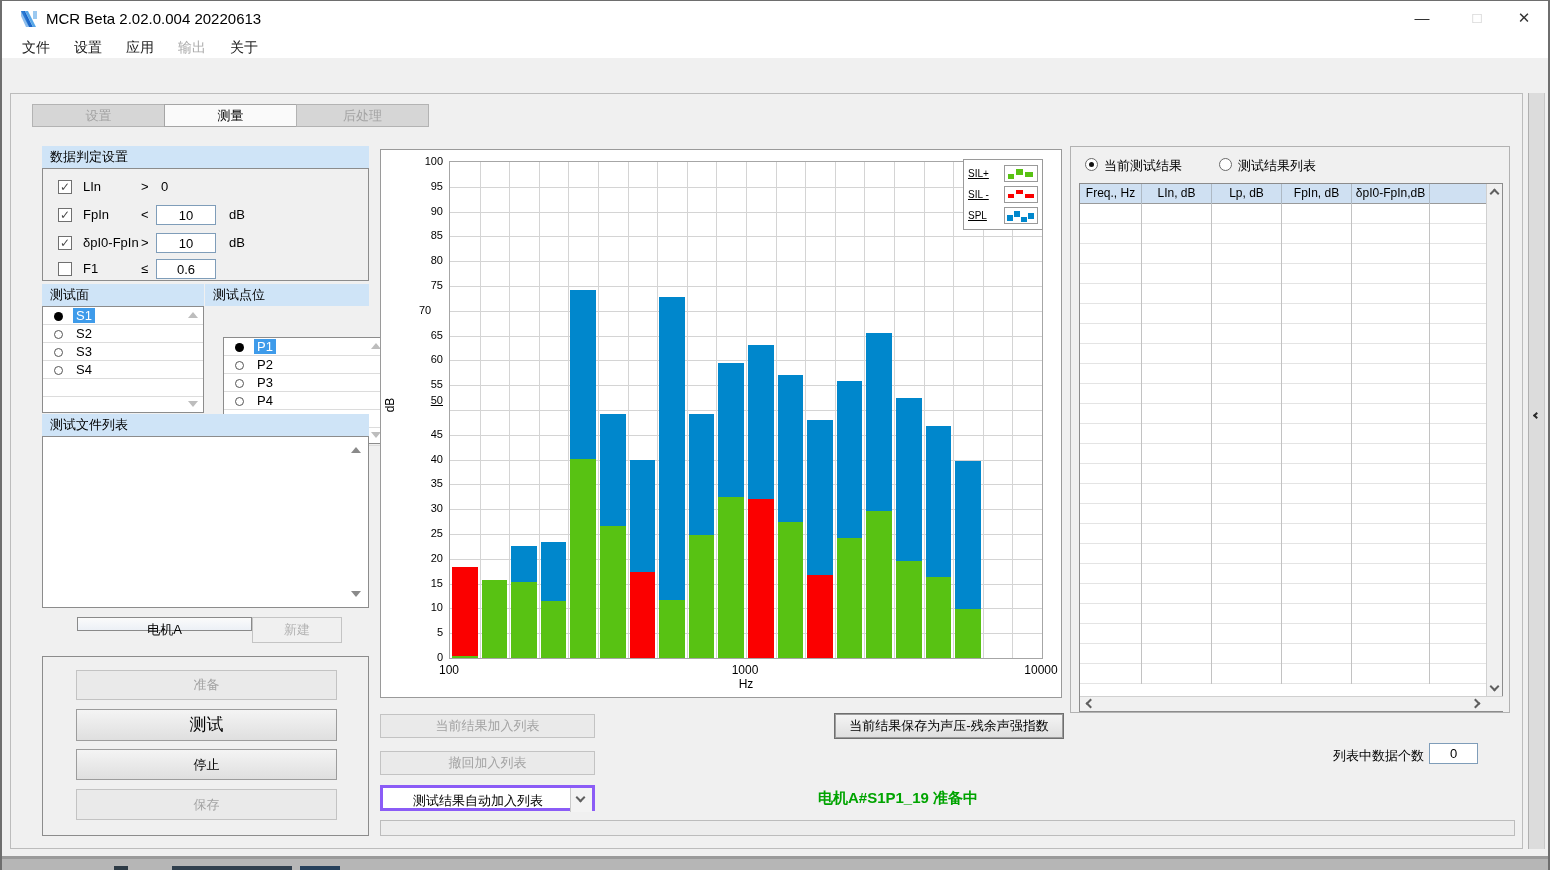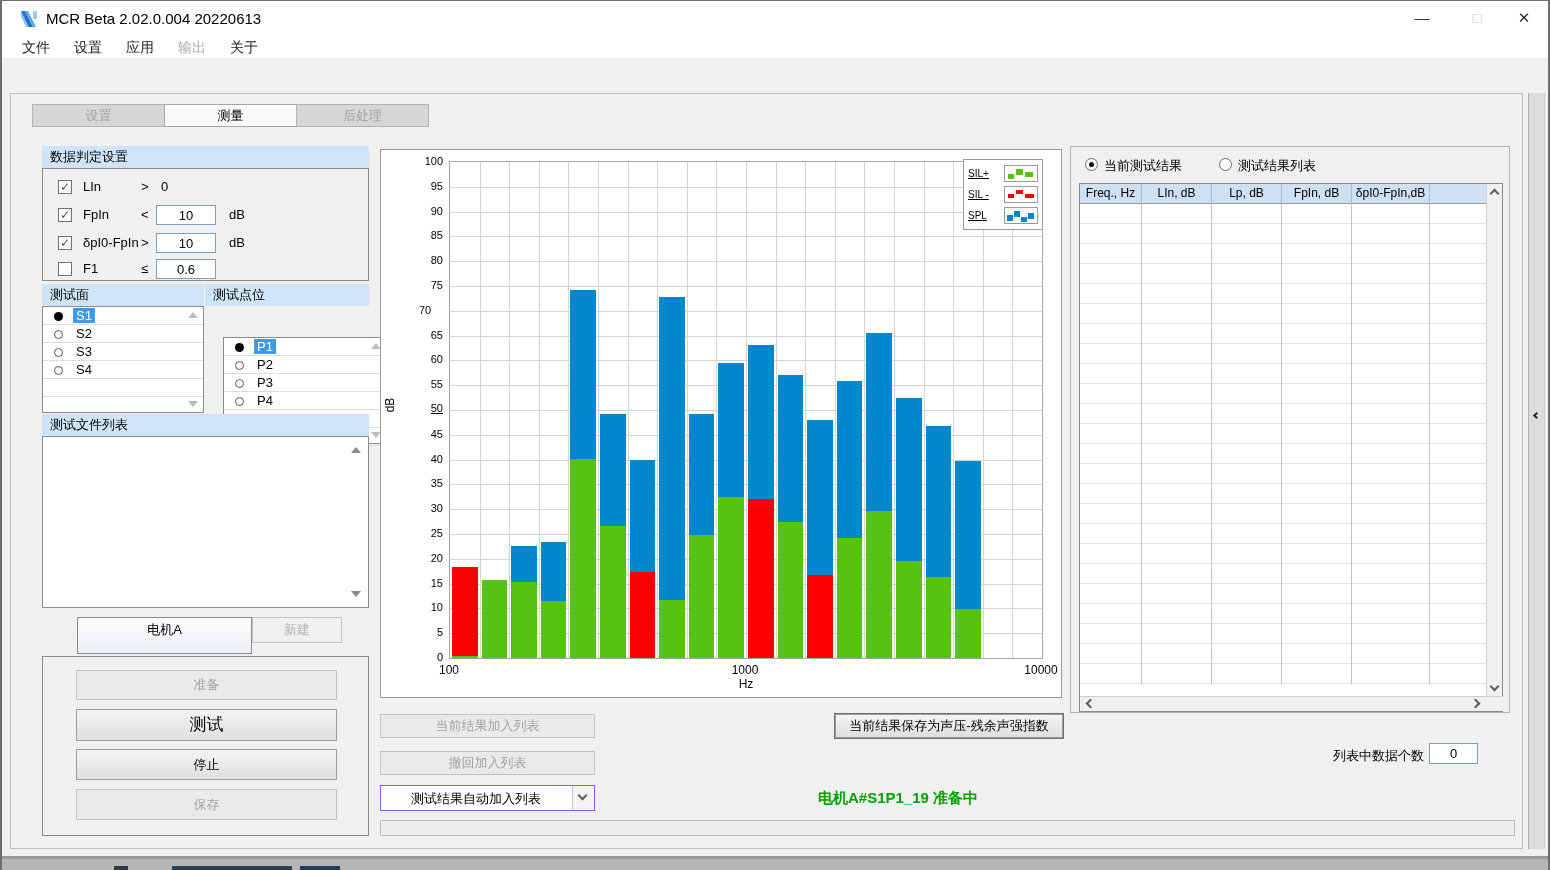--- a/index.html
+++ b/index.html
@@ -97,21 +97,21 @@
   .td { height:20px; border-right:1px solid #c2c2c2; }
   .vscroll { position:absolute; right:0; top:0; width:16px; height:512px; background:#f0f0f0; border-left:1px solid #d0d0d0; }
   .hscroll { position:absolute; left:0; bottom:0; width:423px; height:15px; background:#f0f0f0; border-top:1px solid #d0d0d0; }
   .chev { position:absolute; width:7px; height:7px; border-right:2px solid #5f5f5f; border-bottom:2px solid #5f5f5f; }
   .chev.up { transform:rotate(-135deg); }
   .chev.down { transform:rotate(45deg); }
   .chev.left { transform:rotate(135deg); }
   .chev.right { transform:rotate(-45deg); }
 
   
-  .dropdown { position:absolute; left:378px; top:784px; width:215px; height:26px; background:#fff; border:1px solid #8b5cf6; }
+  .dropdown { position:absolute; left:378px; top:784px; width:215px; height:26px; background:#fff; border:3px solid #8b5cf6; }
   .dd-text { position:absolute; left:0; top:4px; width:190px; text-align:center; font-size:13px; }
   .dd-btn { position:absolute; right:0; top:0; width:22px; height:24px; background:#f3f3f3; border-left:1px solid #c9c9c9; }
   .btn-saveas { box-shadow:0 0 0 1px #6f6f6f; }
   .status-text { position:absolute; left:776px; top:788px; width:240px; text-align:center; font-size:15px; font-weight:bold; color:#00a400; }
   .progress { position:absolute; left:378px; top:819px; width:1135px; height:16px; background:#ededed; border:1px solid #bcbcbc; }
   .count-label { position:absolute; left:1292px; top:746px; width:130px; text-align:right; font-size:13px; }
   .count-input { position:absolute; left:1427px; top:742px; width:49px; height:21px; border:1px solid #7f9db9; background:#fff; text-align:center; font-size:13px; font-family:inherit; }
 
   .splitter { position:absolute; left:1526px; top:92px; width:17px; height:756px; background:#dcdcdc; border-left:1px solid #b0b0b0; border-right:1px solid #c8c8c8; }
   .bottomstrip { position:absolute; left:0; top:855px; width:1550px; height:15px; background:#b6b6b6; border-top:3px solid #9a9a9a; }
@@ -229,21 +229,21 @@
       <div class="sarr up" style="right: 5px; top: 5px;"></div>
       <div class="sarr dn" style="right: 5px; bottom: 5px;"></div>
     </div>
 
   <div class="bluehdr" style="left:40px; top:413px; width:327px;">测试文件列表</div>
   <div class="filebox">
     <div class="sarr up" style="right:7px; top:10px;"></div>
     <div class="sarr dn" style="right:7px; bottom:10px;"></div>
   </div>
 
-  <div class="btn btn-motor" style="left:75px; top:616px; width:175px; height:37px; line-height:24px;">电机A</div>
+  <div class="btn btn-motor" style="left:75px; top:616px; width:175px; height:14px; line-height:24px;">电机A</div>
   <div class="btn btn-new" style="left:250px; top:616px; width:90px; height:26px; line-height:24px;">新建</div>
 
   <div class="ctlgroup">
     <div class="btn disabled" style="left:33px; top:13px; width:261px; height:30px; line-height:28px;">准备</div>
     <div class="btn" style="left:33px; top:52px; width:261px; height:32px; line-height:30px; font-size:17px;">测试</div>
     <div class="btn disabled" style="left:33px; top:132px; width:261px; height:31px; line-height:29px;">保存</div>
     <div class="btn" style="left:33px; top:92px; width:261px; height:31px; line-height:29px;">停止</div>
   </div>
 
   <div class="chartpanel">
@@ -327,21 +327,21 @@
         <div class="ytick" style="left: 26px; top: 501px;">0</div>
         <div class="ytick" style="left: 26px; top: 476.2px;">5</div>
         <div class="ytick" style="left: 26px; top: 451.4px;">10</div>
         <div class="ytick" style="left: 26px; top: 426.6px;">15</div>
         <div class="ytick" style="left: 26px; top: 401.8px;">20</div>
         <div class="ytick" style="left: 26px; top: 377px;">25</div>
         <div class="ytick" style="left: 26px; top: 352.2px;">30</div>
         <div class="ytick" style="left: 26px; top: 327.4px;">35</div>
         <div class="ytick" style="left: 26px; top: 302.6px;">40</div>
         <div class="ytick" style="left: 26px; top: 277.8px;">45</div>
-        <div class="ytick" style="left: 26px; top: 252px; text-decoration: underline;">50</div>
+        <div class="ytick" style="left: 26px; top: 244px; text-decoration: underline;">50</div>
         <div class="ytick" style="left: 26px; top: 228.2px;">55</div>
         <div class="ytick" style="left: 26px; top: 203.4px;">60</div>
         <div class="ytick" style="left: 26px; top: 178.6px;">65</div>
         <div class="ytick" style="left: 26px; top: 153.8px; text-align: center;">70</div>
         <div class="ytick" style="left: 26px; top: 129px;">75</div>
         <div class="ytick" style="left: 26px; top: 104.2px;">80</div>
         <div class="ytick" style="left: 26px; top: 79.4px;">85</div>
         <div class="ytick" style="left: 26px; top: 54.6px;">90</div>
         <div class="ytick" style="left: 26px; top: 29.8px;">95</div>
         <div class="ytick" style="left: 26px; top: 5px;">100</div>

